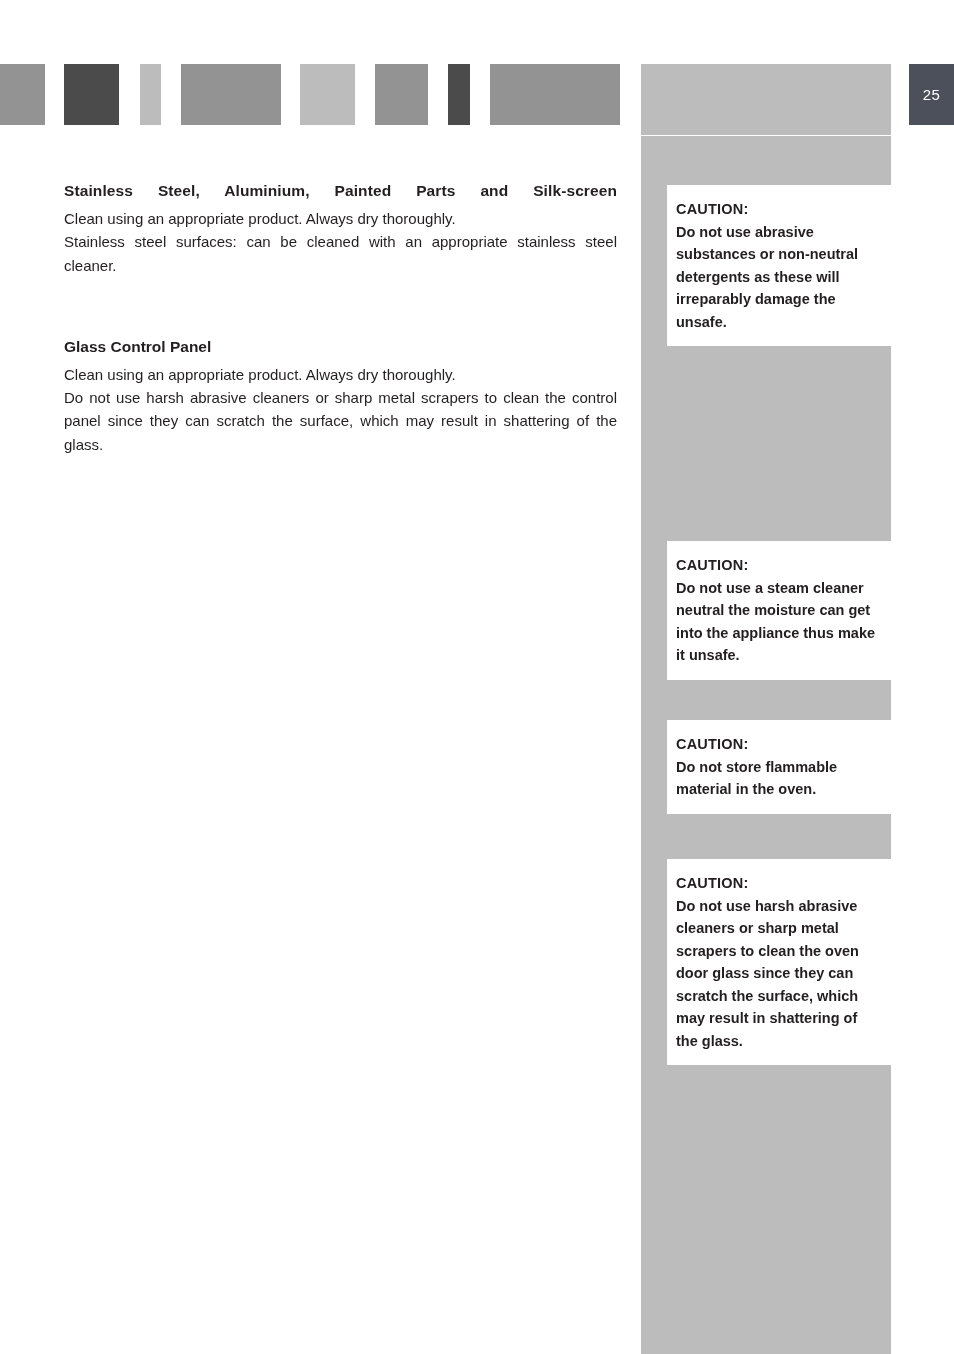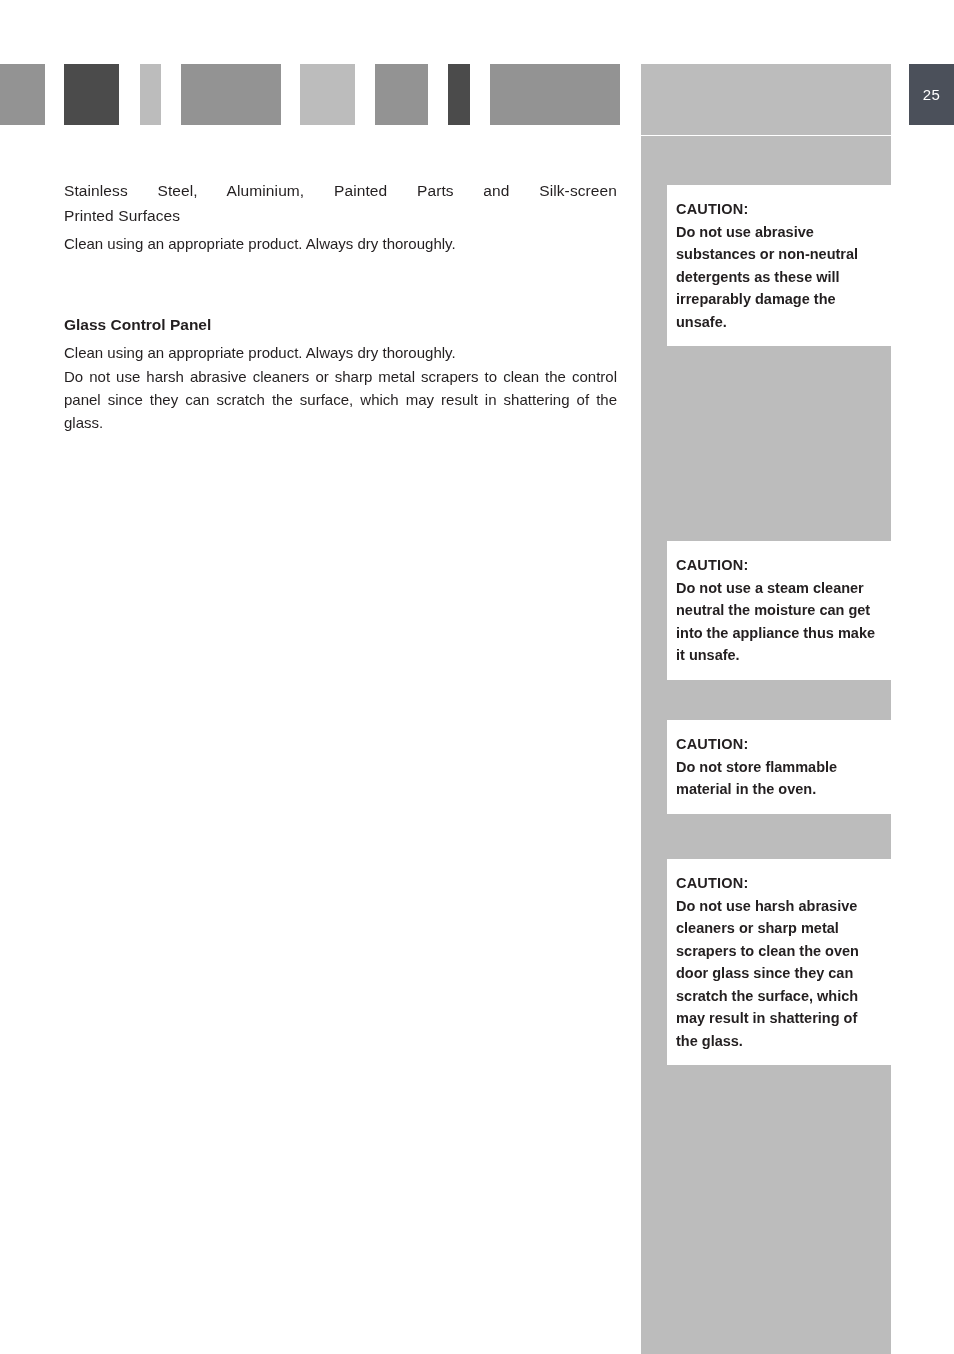--- a/index.html
+++ b/index.html
@@ -61,21 +61,21 @@
     position: absolute;
     left: 64px;
     top: 178px;
     width: 553px;
   }
   .section {
     margin-bottom: 0;
   }
   .section-heading {
     font-size: 15.5px;
-    font-weight: normal;
+    font-weight: bold;
     color: #231f20;
     line-height: 25px;
     text-align: justify;
     text-align-last: left;
     margin: 0 0 4px 0;
     letter-spacing: 0.1px;
   }
   .section-heading.wide {
     text-align: justify;
   }
@@ -172,23 +172,26 @@
   </div>
 </div>
 
 <div id="sidebar-panel"></div>
 
 <div id="main-column">
 
   <div class="section">
     <h2 class="section-heading wide">
       <span class="line1">Stainless Steel, Aluminium, Painted Parts and Silk-screen</span>
-      <span class="line2">Printed Surfaces</span>
     </h2>
     <p class="body-line">Clean using an appropriate product. Always dry thoroughly.</p>
+    <p class="body-para just">
+      <span class="jline">Stainless steel surfaces: can be cleaned with an appropriate stainless steel</span>
+      <span class="lastline">cleaner.</span>
+    </p>
   </div>
 
   <div class="section" id="glass-section">
     <h2 id="glass-heading">Glass Control Panel</h2>
     <p class="body-line">Clean using an appropriate product. Always dry thoroughly.</p>
     <p class="body-para">Do not use harsh abrasive cleaners or sharp metal scrapers to clean the control panel since they can scratch the surface, which may result in shattering of the glass.</p>
   </div>
 
 </div>
 

